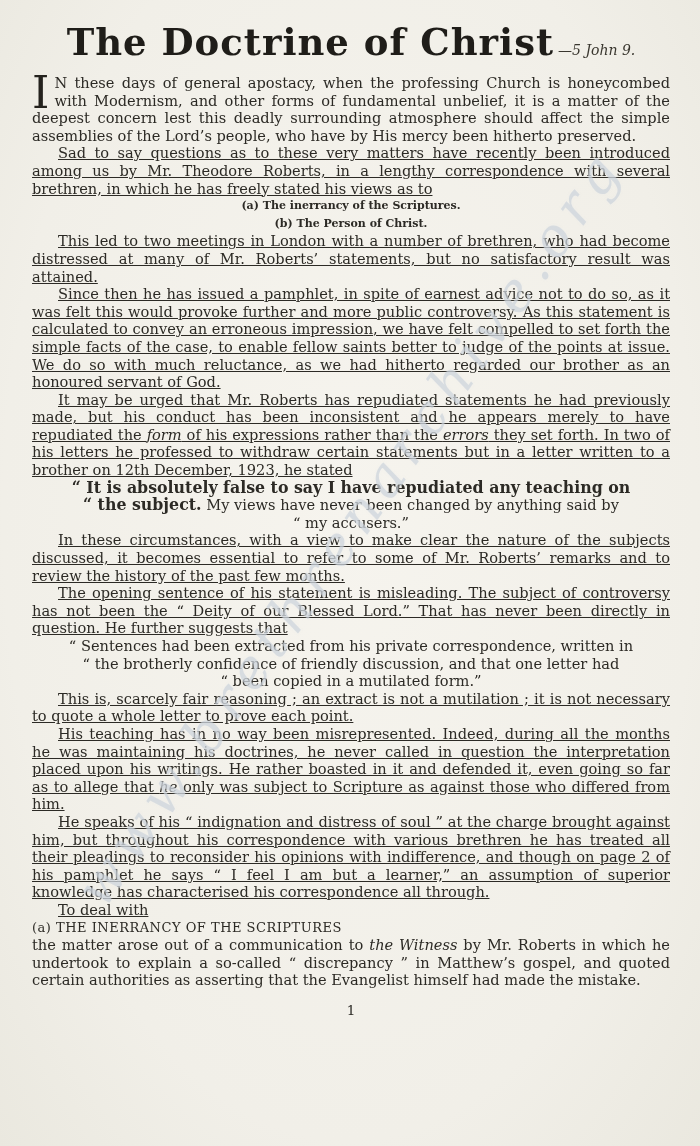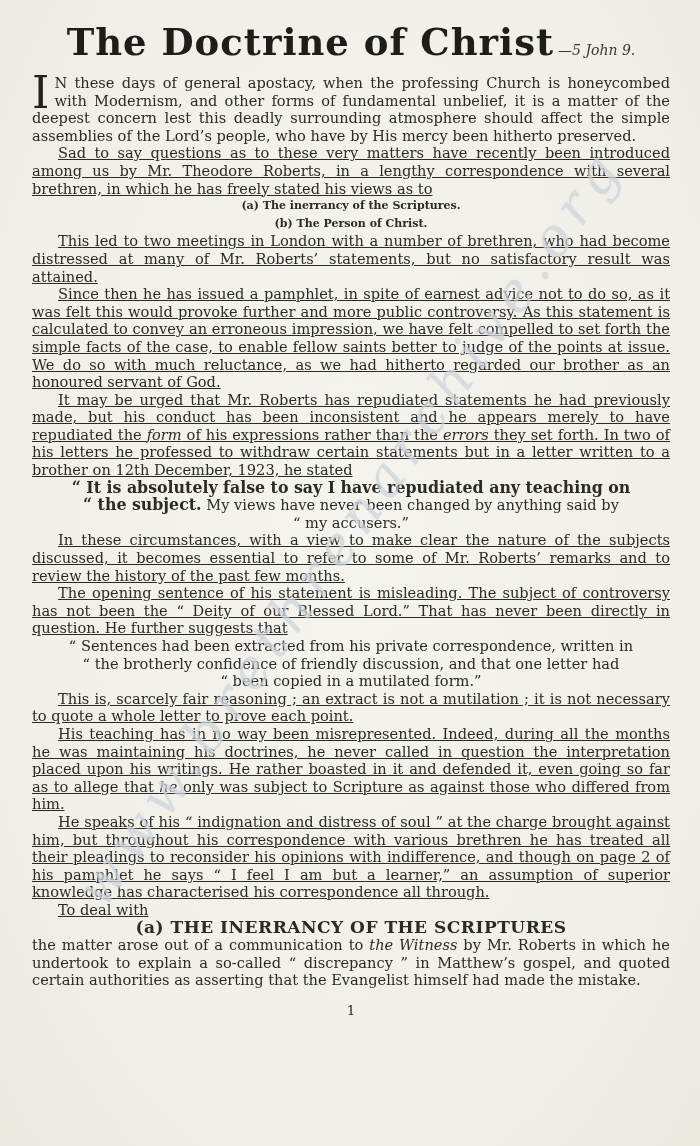--- a/index.html
+++ b/index.html
@@ -65,23 +65,22 @@
   .quote {
     text-align: center;
     text-indent: 0;
     margin: 5px 0;
   }
   .quote .b {
     font-weight: bold;
     font-size: 15.8px;
   }
   .heading {
-    text-align: center;
-    font-weight: bold;
-    font-size: 17px;
+    font-weight: normal;
+    font-size: 13px;
     text-indent: 0;
     margin: 10px 0 8px 0;
     letter-spacing: 0.5px;
   }
   .b { font-weight: bold; }
   .i { font-style: italic; }
   .page-number {
     text-align: center;
     font-size: 13.5px;
     margin-top: 13px;

